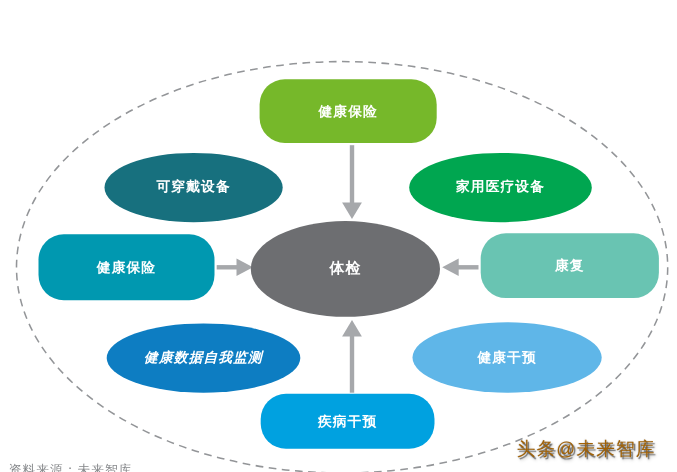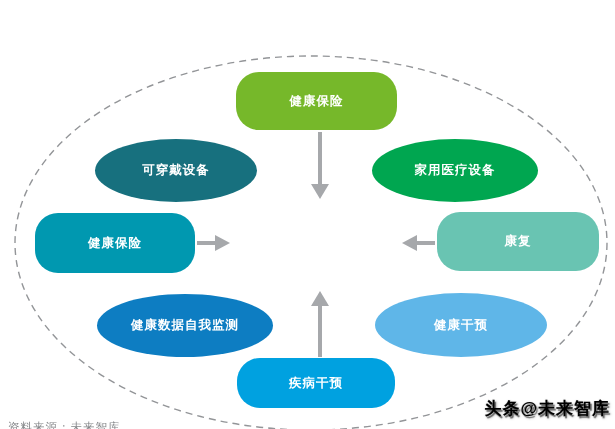--- a/index.html
+++ b/index.html
@@ -25,22 +25,22 @@
   .n-checkup{left:228px;top:201px;width:172px;height:87px;font-size:13.5px;}
   .n-rehab{left:437px;top:212px;width:162px;height:59px;}
   .n-monitor{left:97px;top:294px;width:176px;height:63px;}
   .n-consult{left:375px;top:293px;width:172px;height:64px;}
   .n-disease{left:237px;top:358px;width:158px;height:50px;}
   .source-note{
     position:absolute;left:8px;top:420px;font-size:11.5px;color:#85878A;
     letter-spacing:1px;white-space:nowrap;
   }
   .watermark{
-    position:absolute;right:5px;top:397px;font-size:17px;font-weight:bold;
-    color:#000000;letter-spacing:1px;white-space:nowrap;
+    position:absolute;right:19px;top:397px;font-size:17px;font-weight:normal;
+    color:#a16207;letter-spacing:1px;white-space:nowrap;
     text-shadow:1.5px 1.5px 1px rgba(60,60,60,0.75),
                 -0.5px -0.5px 1px rgba(140,140,140,0.55),
                 2px 2px 3px rgba(0,0,0,0.25);
   }
 </style>
 </head>
 <body>
 
 <div id="canvas">
 
@@ -78,26 +78,29 @@
   </div>
 
   <div class="node ellipse n-homemed" style="background-color: rgb(0, 166, 80);">
     <span>家用医疗设备</span>
   </div>
 
   <div class="node n-hintervention" style="background-color: rgb(0, 152, 176);">
     <span>健康保险</span>
   </div>
 
+  <div class="node ellipse n-checkup" style="background-color: rgb(109, 110, 113);">
+    <span>体检</span>
+  </div>
 
   <div class="node n-rehab" style="background-color: rgb(105, 196, 178);">
     <span>康复</span>
   </div>
 
-  <div class="node ellipse n-monitor" style="background-color: rgb(13, 125, 194);">
+  <div class="node ellipse n-monitor" style="background-color: rgb(13, 125, 194); font-style: italic;">
     <span>健康数据自我监测</span>
   </div>
 
   <div class="node ellipse n-consult" style="background-color: rgb(95, 182, 232);">
     <span>健康干预</span>
   </div>
 
   <div class="node n-disease" style="background-color: rgb(0, 161, 224);">
     <span>疾病干预</span>
   </div>

